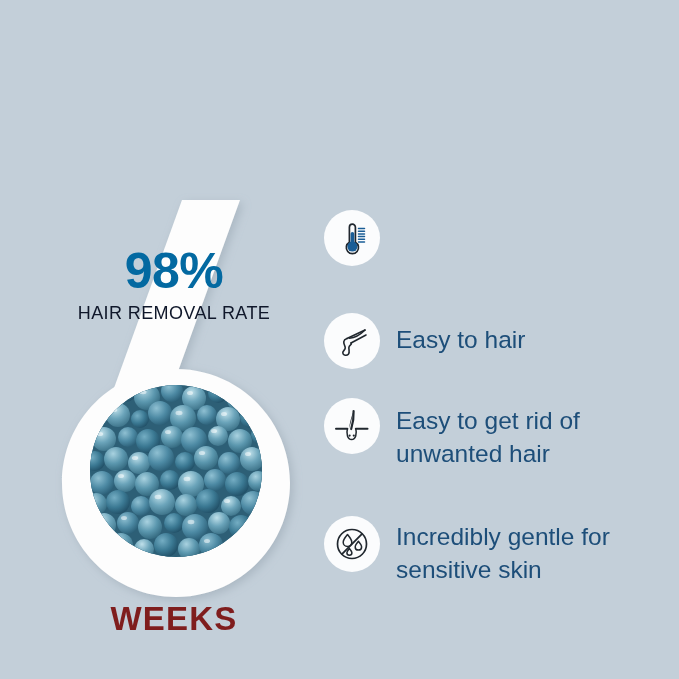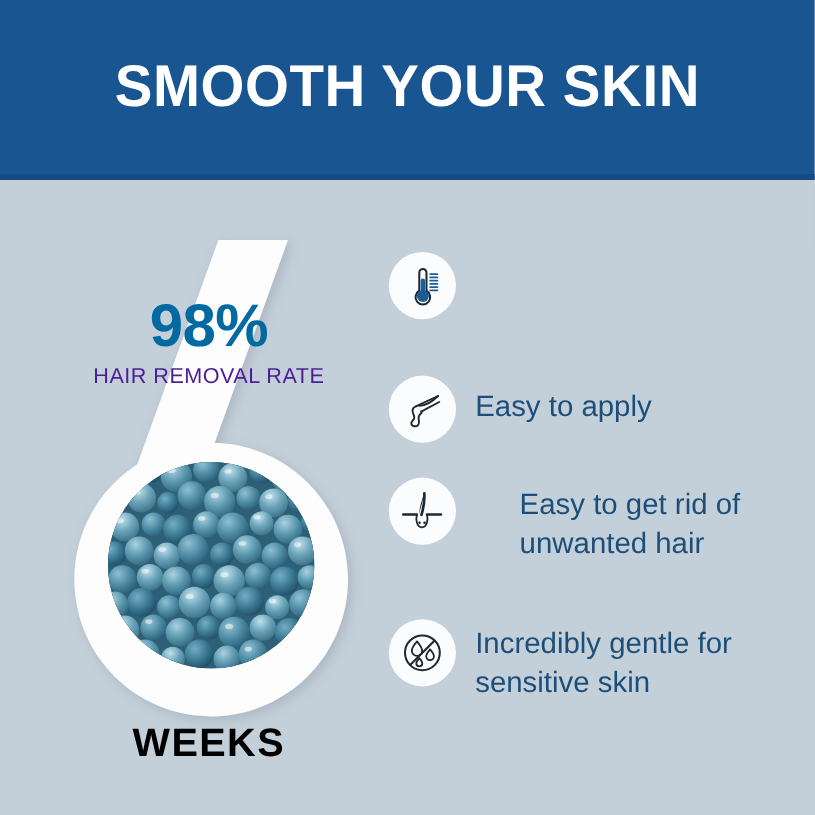--- a/index.html
+++ b/index.html
@@ -97,33 +97,33 @@
     font-weight: bold;
     line-height: 52px;
     letter-spacing: -0.5px;
   }
   .stat-caption {
     position: absolute;
     left: 0;
     top: 142px;
     width: 320px;
     text-align: center;
-    color: #4c1d95;
+    color: #0f172a;
     font-size: 18px;
     font-weight: normal;
     letter-spacing: 0.4px;
     line-height: 22px;
   }
   .stat-weeks {
     position: absolute;
     left: 0;
     top: 440px;
     width: 320px;
     text-align: center;
-    color: #000000;
+    color: #7f1d1d;
     font-size: 33px;
     font-weight: bold;
     letter-spacing: 1.2px;
     line-height: 38px;
   }
 
   
   .features {
     position: absolute;
     left: 324px;
@@ -132,21 +132,21 @@
   }
   .feature {
     position: absolute;
     left: 0;
     width: 345px;
     display: flex;
     align-items: flex-start;
   }
   .f1 { top: 0px; }
   .f2 { top: 103px; }
-  .f3 { top: 188px; gap: 37px; }
+  .f3 { top: 188px; }
   .f4 { top: 306px; }
 
   .feature-icon {
     flex: 0 0 auto;
     width: 56px;
     height: 56px;
     border-radius: 50%;
     background: #fbfcfd;
     display: flex;
     align-items: center;
@@ -162,24 +162,20 @@
     max-width: 265px;
   }
   .f2 .feature-text, .f4 .feature-text { padding-top: 10px; }
   .f4 .feature-text { padding-top: 4px; }
 </style>
 </head>
 <body>
 
 <div class="page">
 
-  <div class="banner">
-    <div class="banner-title">SMOOTH YOUR SKIN</div>
-    <div class="banner-underline"></div>
-  </div>
 
   <div class="six-wrap">
 
     <svg class="six-svg" width="320" height="500" viewBox="0 0 320 500">
       <defs>
         <filter id="sixShadow" x="-20%" y="-20%" width="150%" height="150%">
           <feDropShadow dx="3" dy="3" stdDeviation="5" flood-color="#8c9aa6" flood-opacity="0.45"></feDropShadow>
         </filter>
       </defs>
 
@@ -360,21 +356,21 @@
             <path d="M34 14 L19 22"></path>
             <path d="M33 9 C 27 15 22 17 17.5 17.2"></path>
             <path d="M15 17.5 C 9.5 19.6 12.5 23.5 13.2 26.2
                      C 13.9 28.9 10.5 29.6 10.8 32
                      C 11.1 34.4 14.8 35 16.4 33.2
                      C 18.1 31.3 16.6 28.7 16.9 26.4
                      C 17.3 23.7 20.4 23.6 19 22"></path>
           </g>
         </svg>
       </div>
-      <div class="feature-text">Easy to apply</div>
+      <div class="feature-text">Easy to hair</div>
     </div>
 
     <div class="feature f3">
       <div class="feature-icon">
         <svg width="40" height="40" viewBox="0 0 40 40">
           <path d="M21.6 5 C 19.2 11 17.6 17 17.2 22.5 C 18.6 17.5 20.2 11.5 21.6 5 Z" fill="#20272e"></path>
           <path d="M21.6 5 C 21.9 12 20.8 18 19.2 23" fill="none" stroke="#20272e" stroke-width="2.2" stroke-linecap="round"></path>
           <line x1="4" y1="22.8" x2="15.4" y2="22.8" stroke="#20272e" stroke-width="2" stroke-linecap="round"></line>
           <line x1="23.8" y1="22.8" x2="35.5" y2="22.8" stroke="#20272e" stroke-width="2" stroke-linecap="round"></line>
           <path d="M15.4 22.8 C 14.2 27.5 15.4 33.5 19.6 33.5 C 23.8 33.5 25 27.5 23.8 22.8" fill="none" stroke="#20272e" stroke-width="1.5"></path>

